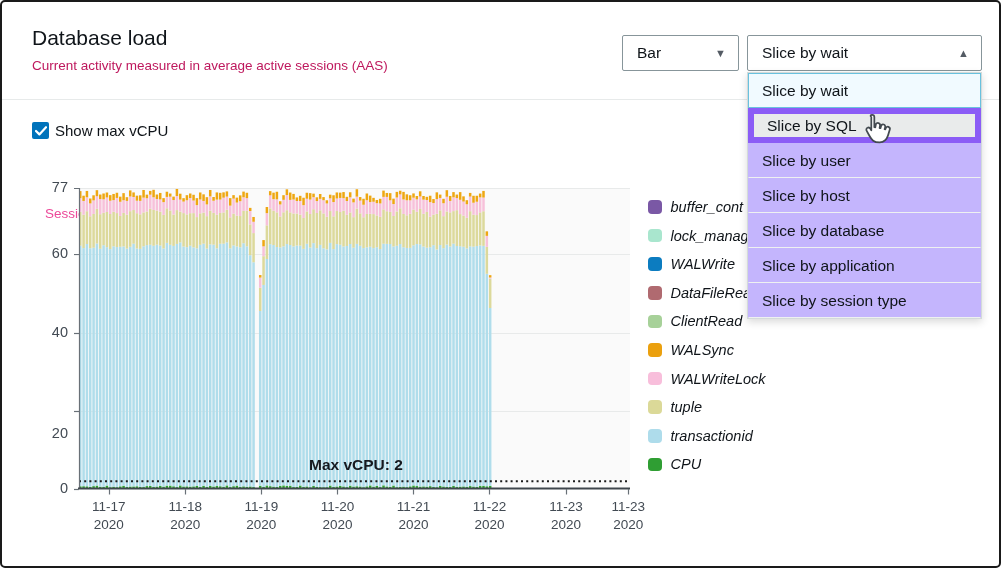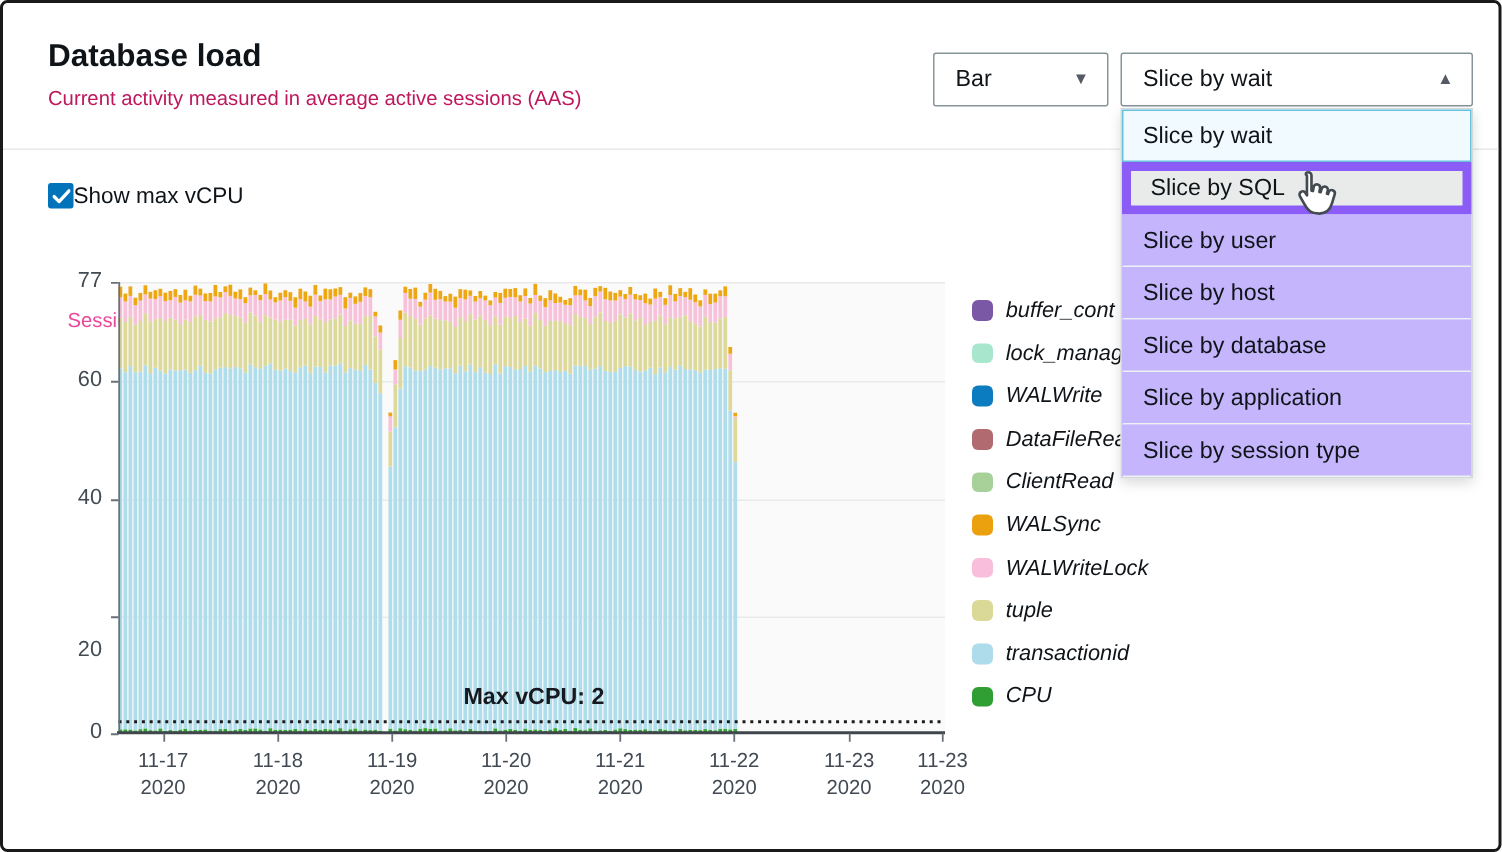--- a/index.html
+++ b/index.html
@@ -1,21 +1,21 @@
 <!DOCTYPE html>
 <html><head>
 <meta charset="utf-8">
 <style>
   * { box-sizing: border-box; margin: 0; padding: 0; }
   html,body { width:1001px; height:568px; background:#fff; font-family:"Liberation Sans", sans-serif; }
   .window {
     position:absolute; left:0; top:0; width:1001px; height:568px;
     border:2px solid #1a1a1a; border-radius:5px; background:#fff; overflow:hidden;
   }
-  .title { position:absolute; left:30px; top:24px; font-size:21px; font-weight:bold; color:#0f1419; }
+  .title { position:absolute; left:30px; top:24px; font-size:21px; font-weight:normal; color:#0f1419; }
   .subtitle { position:absolute; left:30px; top:56px; font-size:13.5px; color:#be185d; }
   .divider { position:absolute; left:0; top:97px; width:100%; height:1px; background:#e7eaea; }
 
   .select {
     position:absolute; top:33px; height:36px; background:#fff;
     border:1px solid #87959a; border-radius:2px; display:flex; align-items:center;
     padding:0 12px 0 14px; font-size:15.5px; color:#0f1419; cursor:pointer;
   }
   .select .lbl { flex:1; }
   .caret { font-size:11px; color:#545b64; margin-left:8px; }
@@ -30,21 +30,21 @@
     height:35px; display:flex; align-items:center; padding-left:13px;
     font-size:15.5px; color:#0f1419; background:#c4b5fd; border:1px solid transparent;
     border-bottom:1px solid #eef1f1; cursor:pointer;
   }
   .menu-item.selected { background:#f1faff; border:1px solid #69c1de; }
   .menu-item.hover    { background:#e9ebeb; border:6px solid #8b5cf6; }
 
   .checkbox-row { position:absolute; left:30px; top:120px; display:flex; align-items:center; cursor:pointer; }
   .cb { width:17px; height:17px; background:#0073bb; border-radius:2px; display:inline-flex; align-items:center; justify-content:center; }
   .cb svg { display:block; }
-  .cb-label { margin-left:0; font-size:15px; color:#0f1419; }
+  .cb-label { margin-left:6px; font-size:15px; color:#0f1419; }
 
   .sessions-label { position:absolute; left:43px; top:165px; font-size:13.5px; color:#ec4899;margin-top:39px; }
   #plot { position:absolute; left:71px; top:186px; }
   .ytick { position:absolute; width:40px; left:26px; text-align:right; font-size:14.5px; color:#424a53; }
   .xtick { position:absolute; top:496px; width:64px; text-align:center; font-size:13.5px; color:#424a53; line-height:1.3; }
   .maxvcpu { position:absolute; left:307px; top:454px; font-size:15.5px; font-weight:bold; color:#16191f; z-index:2; }
 
   .legend { position:absolute; left:646px; top:198px; z-index:1; }
   .legend-item { display:flex; align-items:center; height:14px; margin-bottom:14.6px; }
   .swatch { width:13.5px; height:13.5px; border-radius:4px; flex:0 0 auto; }

